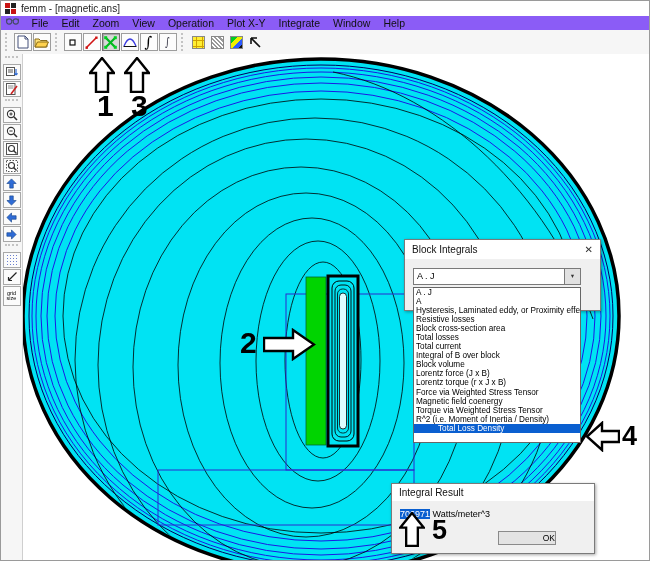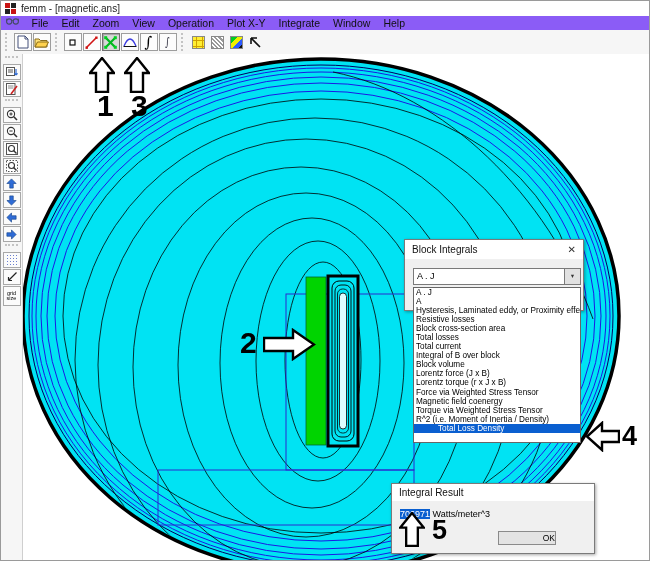--- a/index.html
+++ b/index.html
@@ -289,21 +289,21 @@
       <g>
         <rect x="305" y="222" width="30" height="170" style="fill:var(--cyan)" stroke="#000" stroke-width="3"></rect>
         <rect x="309" y="227" width="22" height="160" rx="7" fill="none" stroke="#000" stroke-width="1"></rect>
         <rect x="312" y="231" width="16" height="152" rx="6" fill="none" stroke="#000" stroke-width="0.9"></rect>
         <rect x="314.5" y="235" width="11" height="144" rx="5" fill="none" stroke="#000" stroke-width="0.8"></rect>
         <rect x="316.5" y="239" width="7" height="136" rx="3.5" fill="#ddfdff" stroke="#000" stroke-width="0.8"></rect>
       </g>
     </svg>
   </div>
 
-  <div class="dialog" style="left:403px;top:238px;width:180px;height:72px;overflow:visible;z-index:10">
+  <div class="dialog" style="left:403px;top:238px;width:197px;height:72px;overflow:visible;z-index:10">
     <div class="dlg-title">
       <span class="txt">Block Integrals</span>
       <span class="close">✕</span>
     </div>
     <div class="combo">
       <span class="val">A . J</span>
       <span class="btn">▼</span>
     </div>
     <div class="ddlist">
         <div class="ddl-item">A . J</div>

